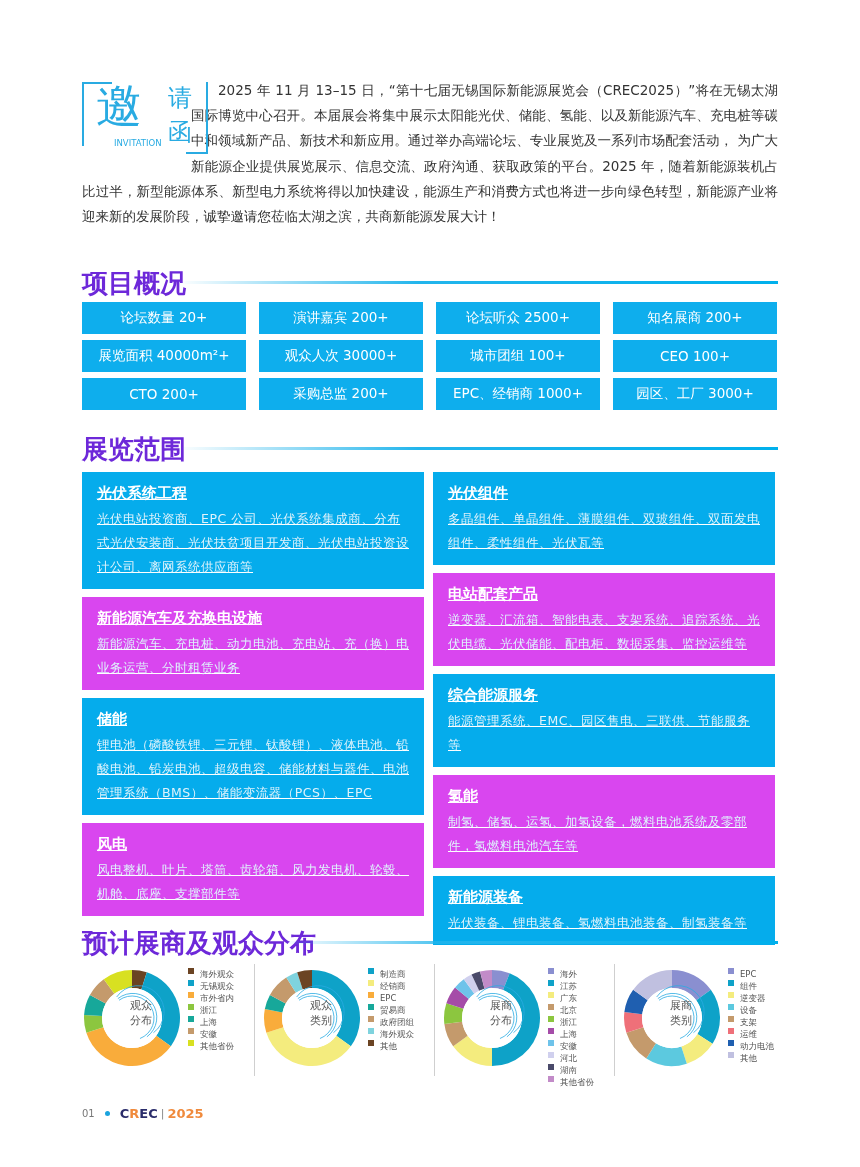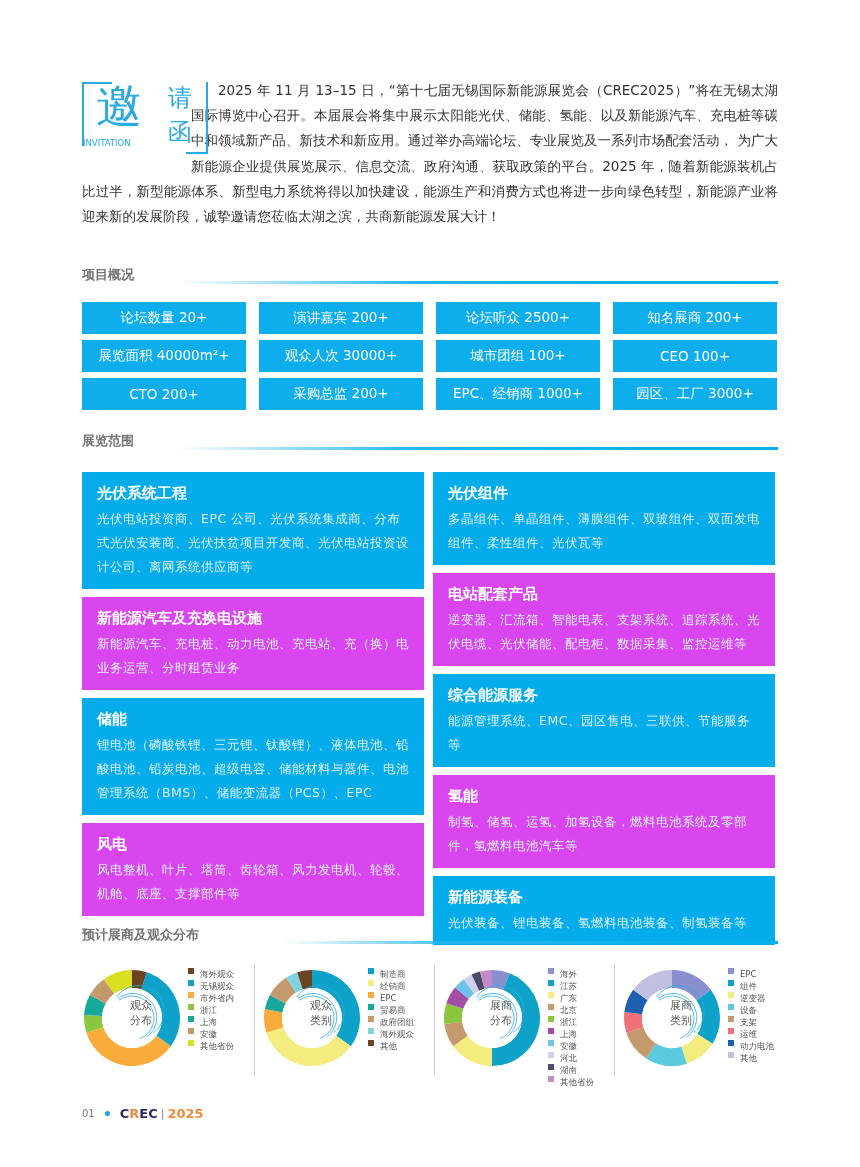--- a/index.html
+++ b/index.html
@@ -7,38 +7,38 @@
   body { font-family: "DejaVu Sans", "Liberation Sans", sans-serif; color: #333; position: relative; overflow: hidden; }
 
   
   .intro { position: absolute; left: 82px; top: 78px; width: 696px; }
   .logo-box { position: absolute; left: 0; top: 0; width: 128px; height: 74px; }
   .logo-box .bracket-l { position: absolute; left: 0; top: 4px; width: 30px; height: 64px; border-left: 2px solid #29abe2; border-top: 2px solid #29abe2; }
   .logo-box .bracket-r { position: absolute; left: 104px; top: 4px; width: 22px; height: 72px; border-right: 2px solid #29abe2; border-bottom: 2px solid #29abe2; }
   .logo-big { position: absolute; left: 14px; top: 2px; font-size: 46px; line-height: 52px; color: #29abe2; font-family: "DejaVu Serif", serif; }
   .logo-small1 { position: absolute; left: 86px; top: 4px; font-size: 24px; color: #29abe2; font-family: "DejaVu Serif", serif; }
   .logo-small2 { position: absolute; left: 86px; top: 38px; font-size: 24px; color: #29abe2; font-family: "DejaVu Serif", serif; }
-  .logo-en { position: absolute; left: 1px; top: 60px; font-size: 8.5px; color: #29abe2; letter-spacing: 0; }
+  .logo-en { position: absolute; left: 32px; top: 60px; font-size: 8.5px; color: #29abe2; letter-spacing: 0; }
   .intro-text { font-size: 13.5px; line-height: 25.2px; color: #333; text-align: justify; text-indent: 2em; }
   .intro-text::before { content: ""; float: left; width: 136px; height: 100px; margin-left: -2em; }
 
   
   .sec-head { position: absolute; left: 82px; width: 696px; height: 28px; }
-  .sec-title { position: absolute; left: 0; top: 0; font-size: 13px; font-weight: bold; color: #737373; white-space: nowrap; }
+  .sec-title { position: absolute; left: 0; top: 0; font-size: 26px; font-weight: bold; color: #6d28d9; white-space: nowrap; }
   .sec-line { position: absolute; right: 0; top: 15px; height: 3px; background: linear-gradient(to right, rgba(0,178,236,0), #22b5ec 40%, #00b0ec); }
 
   
   .stats { position: absolute; left: 82px; top: 302px; width: 696px; display: grid; grid-template-columns: repeat(4, 164px); column-gap: 13px; row-gap: 6px; }
   .stat { height: 32px; background: #0eaeed; color: #fff; font-size: 13.5px; display: flex; align-items: center; justify-content: center; white-space: nowrap; }
 
   
   .scope-col { position: absolute; top: 472px; width: 342px; }
   .scope-col.left { left: 82px; }
   .scope-col.right { left: 433px; }
-  .scope { padding: 9px 15px 10px 15px; color: #fff; margin-bottom: 8px; }
+  .scope { padding: 9px 15px 10px 15px; color: #fff; margin-bottom: 8px; text-decoration: underline; }
   .scope.dark { background: #05acec; }
   .scope.light { background: #d946ef; }
   .scope-title { font-size: 15px; font-weight: bold; line-height: 24px; margin-bottom: 2px; }
   .scope-desc { font-size: 12.5px; line-height: 24px; color: #dff3fc; letter-spacing: 0.5px; }
 
   
   .charts { position: absolute; left: 82px; top: 964px; width: 700px; height: 112px; }
   .chart { position: absolute; top: 0; width: 176px; height: 112px; }
   .chart .donut { position: absolute; left: 0; top: 4px; width: 100px; height: 100px; }
   .chart .legend { position: absolute; left: 106px; top: 4px; list-style: none; }

